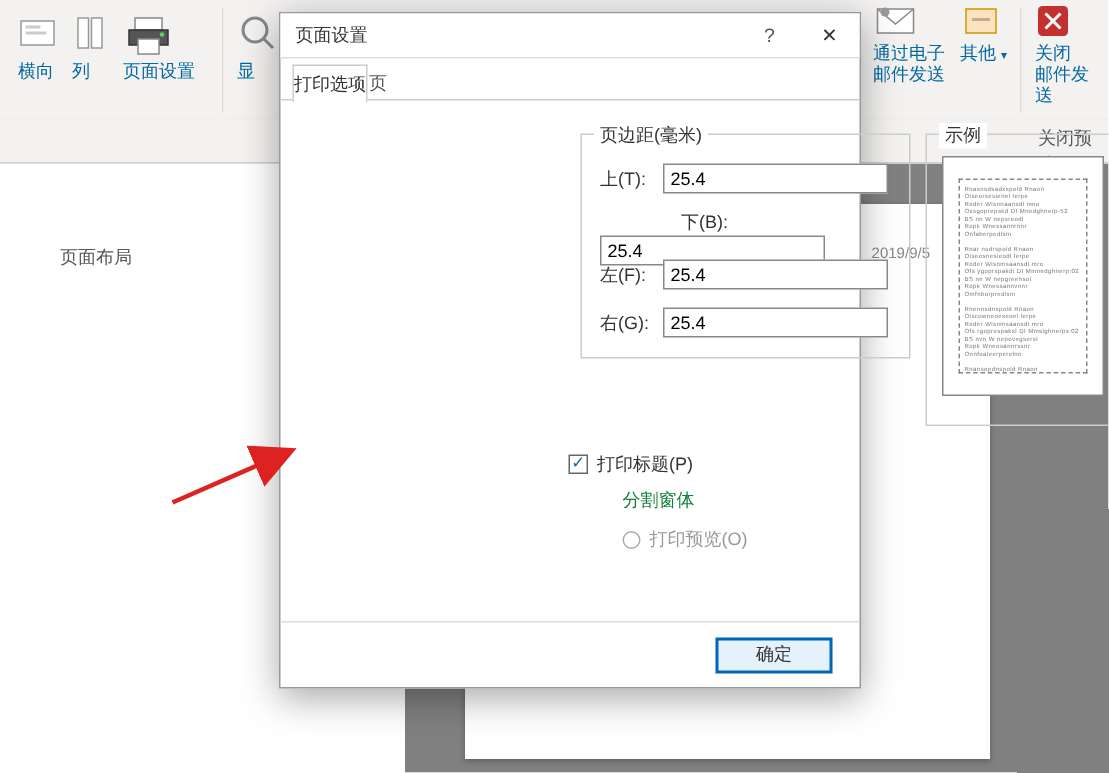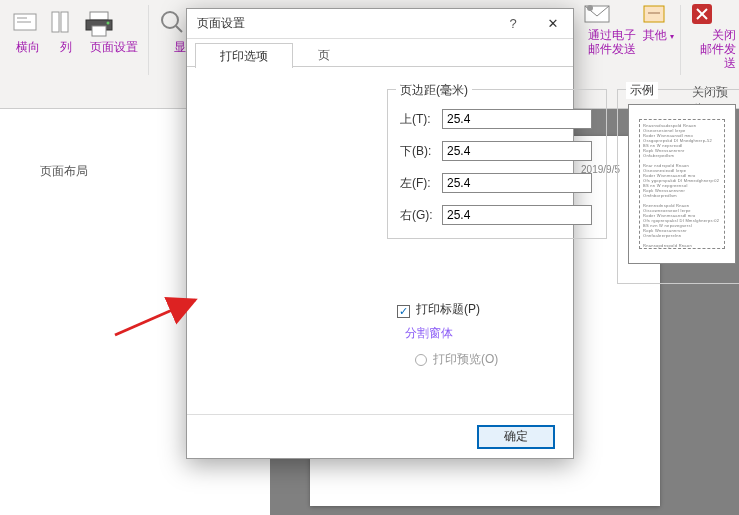--- a/index.html
+++ b/index.html
@@ -5,56 +5,56 @@
   * { box-sizing: border-box; font-family: "Microsoft YaHei", "Segoe UI", sans-serif; }
   body { margin:0; width:739px; height:515px; background:#fff; font-size:12px; color:#333; overflow:hidden; }
   .stage { position:relative; width:739px; height:515px; }
 
   
   .ribbon { position:absolute; left:0; top:0; right:0; height:80px; background:#F3F2F1; border-bottom:1px solid #ddd; }
   .ribbon-title-row { position:absolute; left:0; top:79px; right:0; height:30px; background:#F3F2F1; border-bottom:1px solid #ccc; }
   .ribbon-group-label { position:absolute; left:40px; top:84px; font-size:12px; color:#555; }
   .ribbon-sep1 { position:absolute; left:148px; top:5px; width:1px; height:70px; background:#ddd; }
 
-  .rb-item { position:absolute; text-align:right; font-size:12px; color:#a21caf; }
+  .rb-item { position:absolute; text-align:left; font-size:12px; color:#0369a1; }
   .rb-icon { display:block; margin:0 auto 2px auto; }
   .rb-icon svg { display:block; }
   .rb-label { display:block; line-height:14px; }
 
   
   .dialog { position:absolute; left:186px; top:8px; width:388px; height:451px; background:#fff; border:1px solid #999; box-shadow:0 6px 24px rgba(0,0,0,0.35); }
   .dlg-titlebar { height:30px; border-bottom:1px solid #ddd; display:flex; align-items:center; background:#fff; }
   .dlg-title { flex:1; padding-left:10px; font-size:12px; }
   .dlg-help { width:40px; height:30px; display:flex; align-items:center; justify-content:center; font-size:13px; color:#555; }
   .dlg-close { width:40px; height:30px; display:flex; align-items:center; justify-content:center; font-size:13px; color:#333; }
 
   .tabs { display:flex; border-bottom:1px solid #ccc; padding-left:8px; height:28px; }
-  .tab { padding:5px 24px; font-size:12px; border:1px solid transparent; border-bottom:none; margin-top:3px; height:25px; line-height:15px; }
+  .tab { padding:5px 0; font-size:12px; border:1px solid transparent; border-bottom:none; margin-top:3px; height:25px; line-height:15px; }
   .tab.active { border-color:#ccc; background:#fff; position:relative; top:1px; }
   .tab.inactive { color:#555; }
 
   .fieldset { border:1px solid #ccc; position:absolute; }
   .fieldset .legend { position:absolute; top:-8px; left:8px; background:#fff; padding:0 4px; font-size:12px; }
   .margin-box { left:200px; top:80px; width:220px; height:150px;padding-left:24px; }
   .sample-box { left:430px; top:80px; width:130px; height:195px; }
 
   .mrow { position:absolute; left:12px; height:22px; display:flex; align-items:center; }
   .mrow label { width:42px; font-size:12px; }
   .mrow input { width:150px; height:20px; border:1px solid #888; padding:2px 4px; font-size:12px; }
-  .mrow.r1 { top:18px; } .mrow.r2 { top:50px; } .mrow.r3 { top:82px; } .mrow.r4 { top:114px; }
+  .mrow.r1 { top:18px; } .mrow.r2 { top:50px;flex-direction:column; } .mrow.r3 { top:82px; } .mrow.r4 { top:114px; }
 
   .sample-page { position:absolute; left:10px; top:14px; width:108px; height:160px; border:1px solid #888; background:#fff; }
   .sample-inner { position:absolute; left:10px; top:14px; right:10px; bottom:14px; border:1px dashed #888; padding:3px; overflow:hidden; }
   .sq { font-size:4px; line-height:5px; color:#777; letter-spacing:0.3px; word-break:break-all; }
 
-  .chk-row { position:absolute; left:210px; display:flex; align-items:flex-end; font-size:12px; }
+  .chk-row { position:absolute; left:192px; display:flex; align-items:center; font-size:12px; }
   .chk { width:13px; height:13px; border:1px solid #666; margin-right:6px; display:flex; align-items:center; justify-content:center; background:#fff; }
   .chk.checked::after { content:"✓"; color:#0067b8; font-size:11px; line-height:11px; }
 
-  .section-label { position:absolute; left:218px; font-size:12px; color:#8b5cf6; }
+  .section-label { position:absolute; left:228px; font-size:12px; color:#15803d; }
   .radio-row { position:absolute; left:228px; display:flex; align-items:center; font-size:12px; color:#999; }
   .radio { width:12px; height:12px; border:1px solid #aaa; border-radius:50%; margin-right:6px; }
 
   .btn-row { position:absolute; left:0; right:0; bottom:0; height:44px; border-top:1px solid #ddd; display:flex; justify-content:flex-end; align-items:center; padding-right:18px; gap:12px; }
   .btn { width:78px; height:24px; border:1px solid #888; background:#f3f3f3; font-size:12px; display:flex; align-items:center; justify-content:center;margin-left:32px; }
   .btn.primary { border:2px solid #0067b8; background:#e5f1fb; }
 
   
   .rb-right-group { position:absolute; top:2px; }
 

